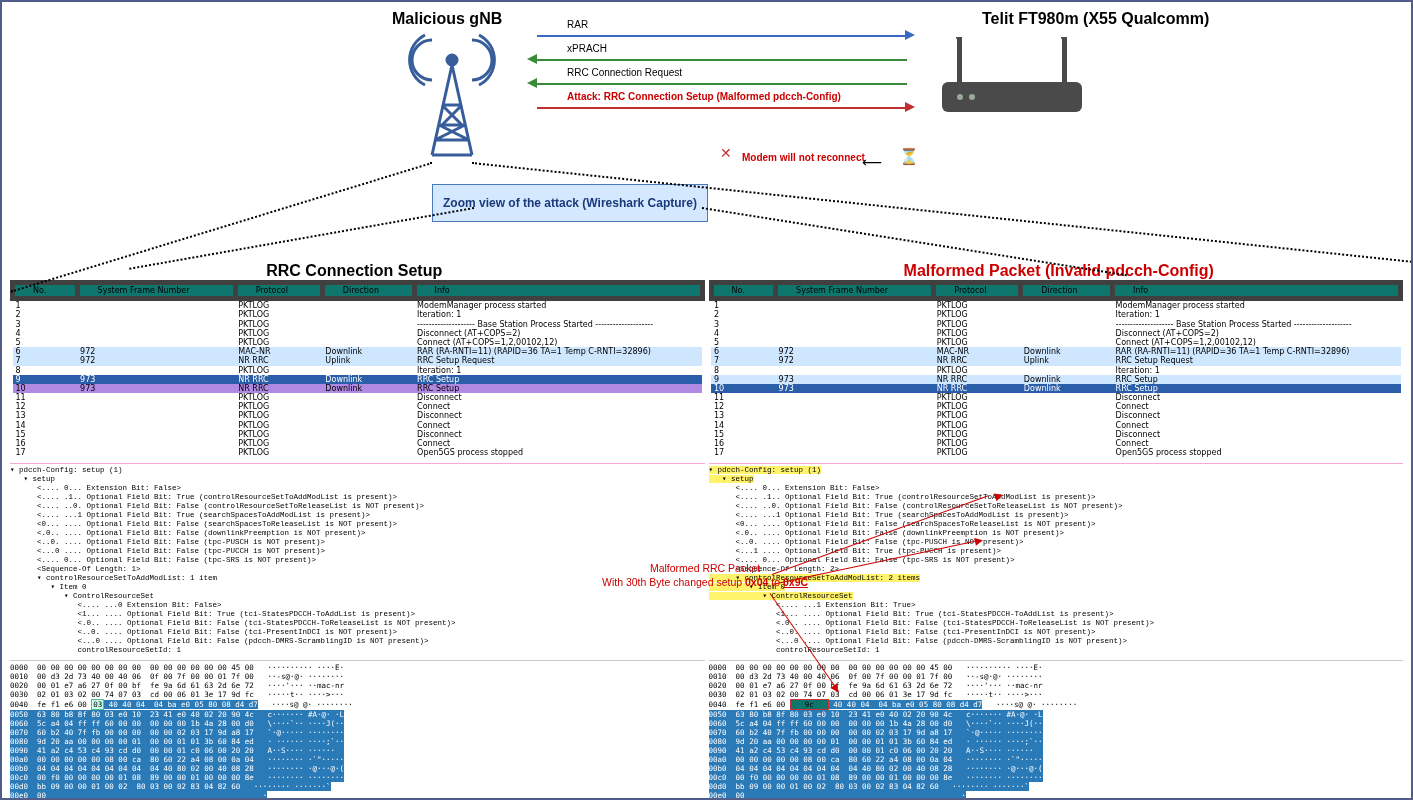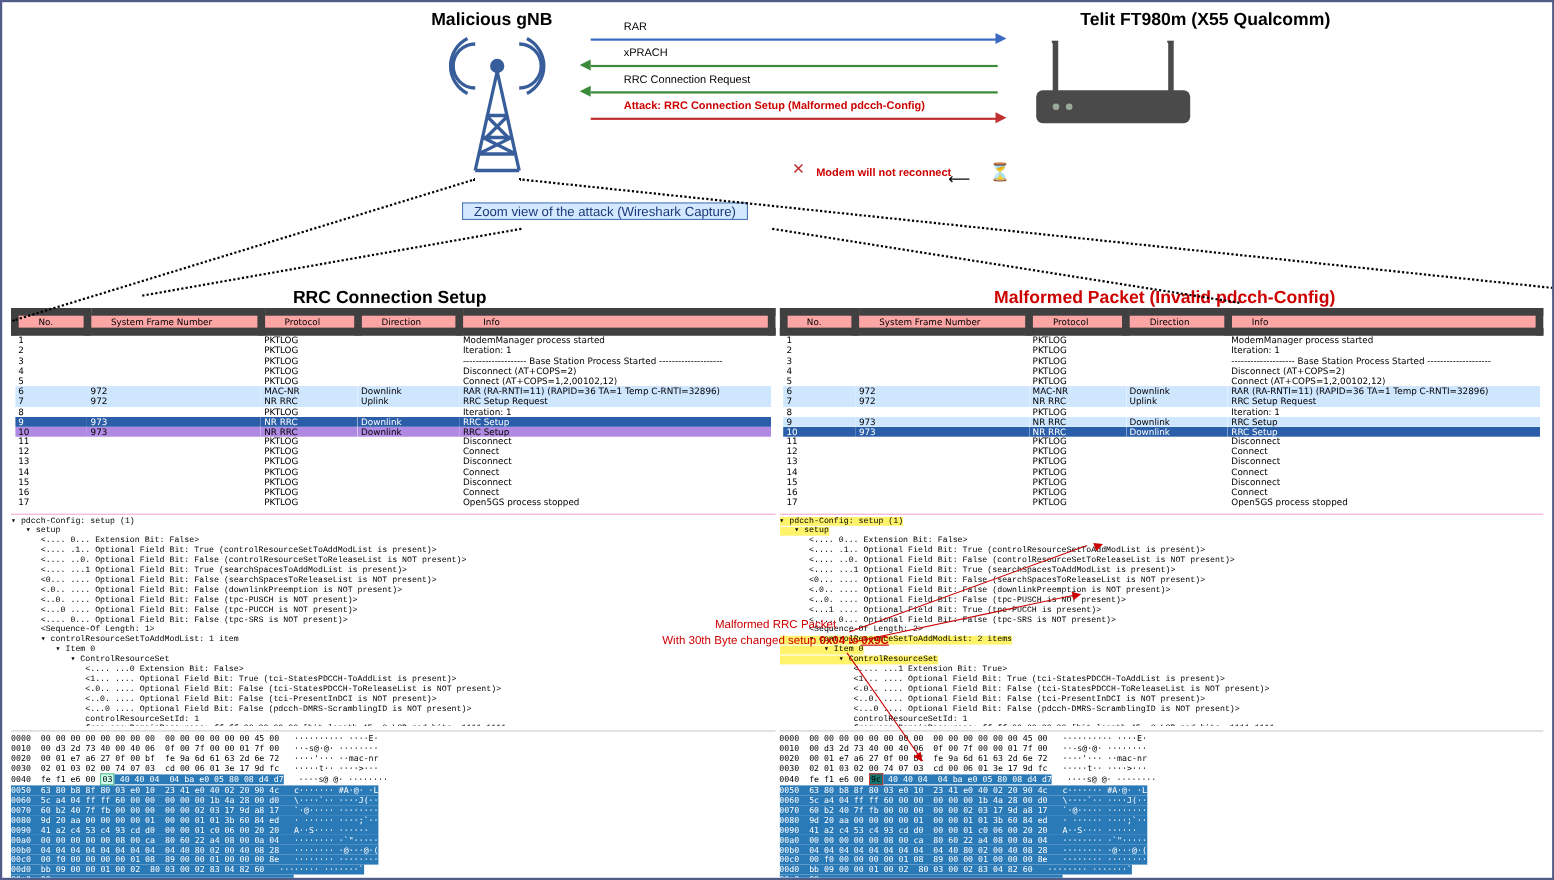--- a/index.html
+++ b/index.html
@@ -16,39 +16,39 @@
   .attack-label { color:#c00; font-weight:bold; }
   .arrow-line { height:0; border-top:2px solid; width:370px; position:absolute; left:10px; top:13px; }
   .arr-green { border-color:#3a8a3a; } .arr-blue { border-color:#3a6ac0; } .arr-red { border-color:#c03030; }
   .arr-head-r { width:0;height:0;border-top:5px solid transparent;border-bottom:5px solid transparent;border-left:10px solid; position:absolute; top:8px; }
   .arr-head-l { width:0;height:0;border-top:5px solid transparent;border-bottom:5px solid transparent;border-right:10px solid; position:absolute; top:8px; }
   .hg-green{color:#3a8a3a} .hg-blue{color:#3a6ac0} .hg-red{color:#c03030}
   .modem-warn { position:absolute; left:720px; top:150px; color:#c00; font-weight:bold; font-size:10px; }
   .hour-glass { position:absolute; left:897px; top:145px; font-size:16px; }
   .cross-ic { position:absolute; left:718px; top:143px; color:#c03030; font-size:14px; }
   .back-arr { position:absolute; left:860px; top:152px; font-size:14px; }
-  .zoom-note { position:absolute; left:418px; top:182px; background:#d4e8ff; border:1px solid #4a7ab8; padding:0 10px; font-weight:normal; font-size:12px; color:#1a3a7a; }
+  .zoom-note { position:absolute; left:430px; top:182px; background:#d4e8ff; border:1px solid #4a7ab8; padding:11px 10px; font-weight:bold; font-size:12px; color:#1a3a7a; }
   .dot-line { position:absolute; border-top:2px dotted #000; transform-origin:left center; }
   .titles { display:flex; }
   .title-l, .title-r { width:50%; text-align:center; font-weight:bold; font-size:16px; }
   .title-l { color:#000; } .title-r { color:#c00; }
   .panels { display:flex; gap:4px; padding:0 8px; }
   .panel { width:50%; border:none; }
   table { border-collapse:collapse; width:100%; font-family:"DejaVu Sans", Arial, sans-serif; font-size:8px; line-height:1.15; }
-  th { background:#fca5a5; text-align:left; padding:1px 18px; border:7px solid #404040; font-weight:normal; }
+  th { background:#0f766e; text-align:left; padding:1px 18px; border:5px solid #404040; font-weight:normal; }
   td { padding:0 3px; white-space:nowrap; overflow:hidden; }
   tr.row-blue td { background:#cfe6ff; }
   tr.row-selected td { background:#2b5ea8; color:#fff; }
   tr.row-purple td { background:#b089e2; color:#000; }
   .tree { font-family:Liberation Mono, monospace; font-size:7.5px; line-height:1.2; white-space:pre; margin-top:6px; max-height:190px; overflow:hidden; border-top:1px solid #f9a8d4; padding-top:2px;}
   .hl-yellow { background:#fff36b; }
   .hex { font-family:"DejaVu Sans Mono","Lucida Console",monospace; font-size:7.5px; line-height:1.2; white-space:pre; margin-top:4px; border-top:1px solid #ccc; padding-top:2px;}
   .hex-sel { background:#2b7ab8; color:#fff;margin-top:44px; }
   .hex-box { display:inline-block; border:1px solid #5b8; background:#cfe; padding:0 1px; }
-  .hex-box-red { display:inline-block; border:1px solid #c33; background:#0f766e; padding:0 1px; color:#000; }
+  .hex-box-red { display:inline-block; border:1px solid #c33; background:#0f766e; padding:0 14px; color:#000; }
   .callout { position:absolute; color:#c00; font-size:10.5px; line-height:1.3; text-align:center; }
   .callout b { font-weight:bold; }
   .callout u { text-decoration:underline; }
   .co-arrow { position:absolute; width:0; border-top:1.5px solid #c00; transform-origin:left center; }
   .co-head { position:absolute; width:0;height:0;border-top:4px solid transparent;border-bottom:4px solid transparent;border-left:8px solid #c00; }
 </style>
 </head>
 <body>
 
 <div class="page">

